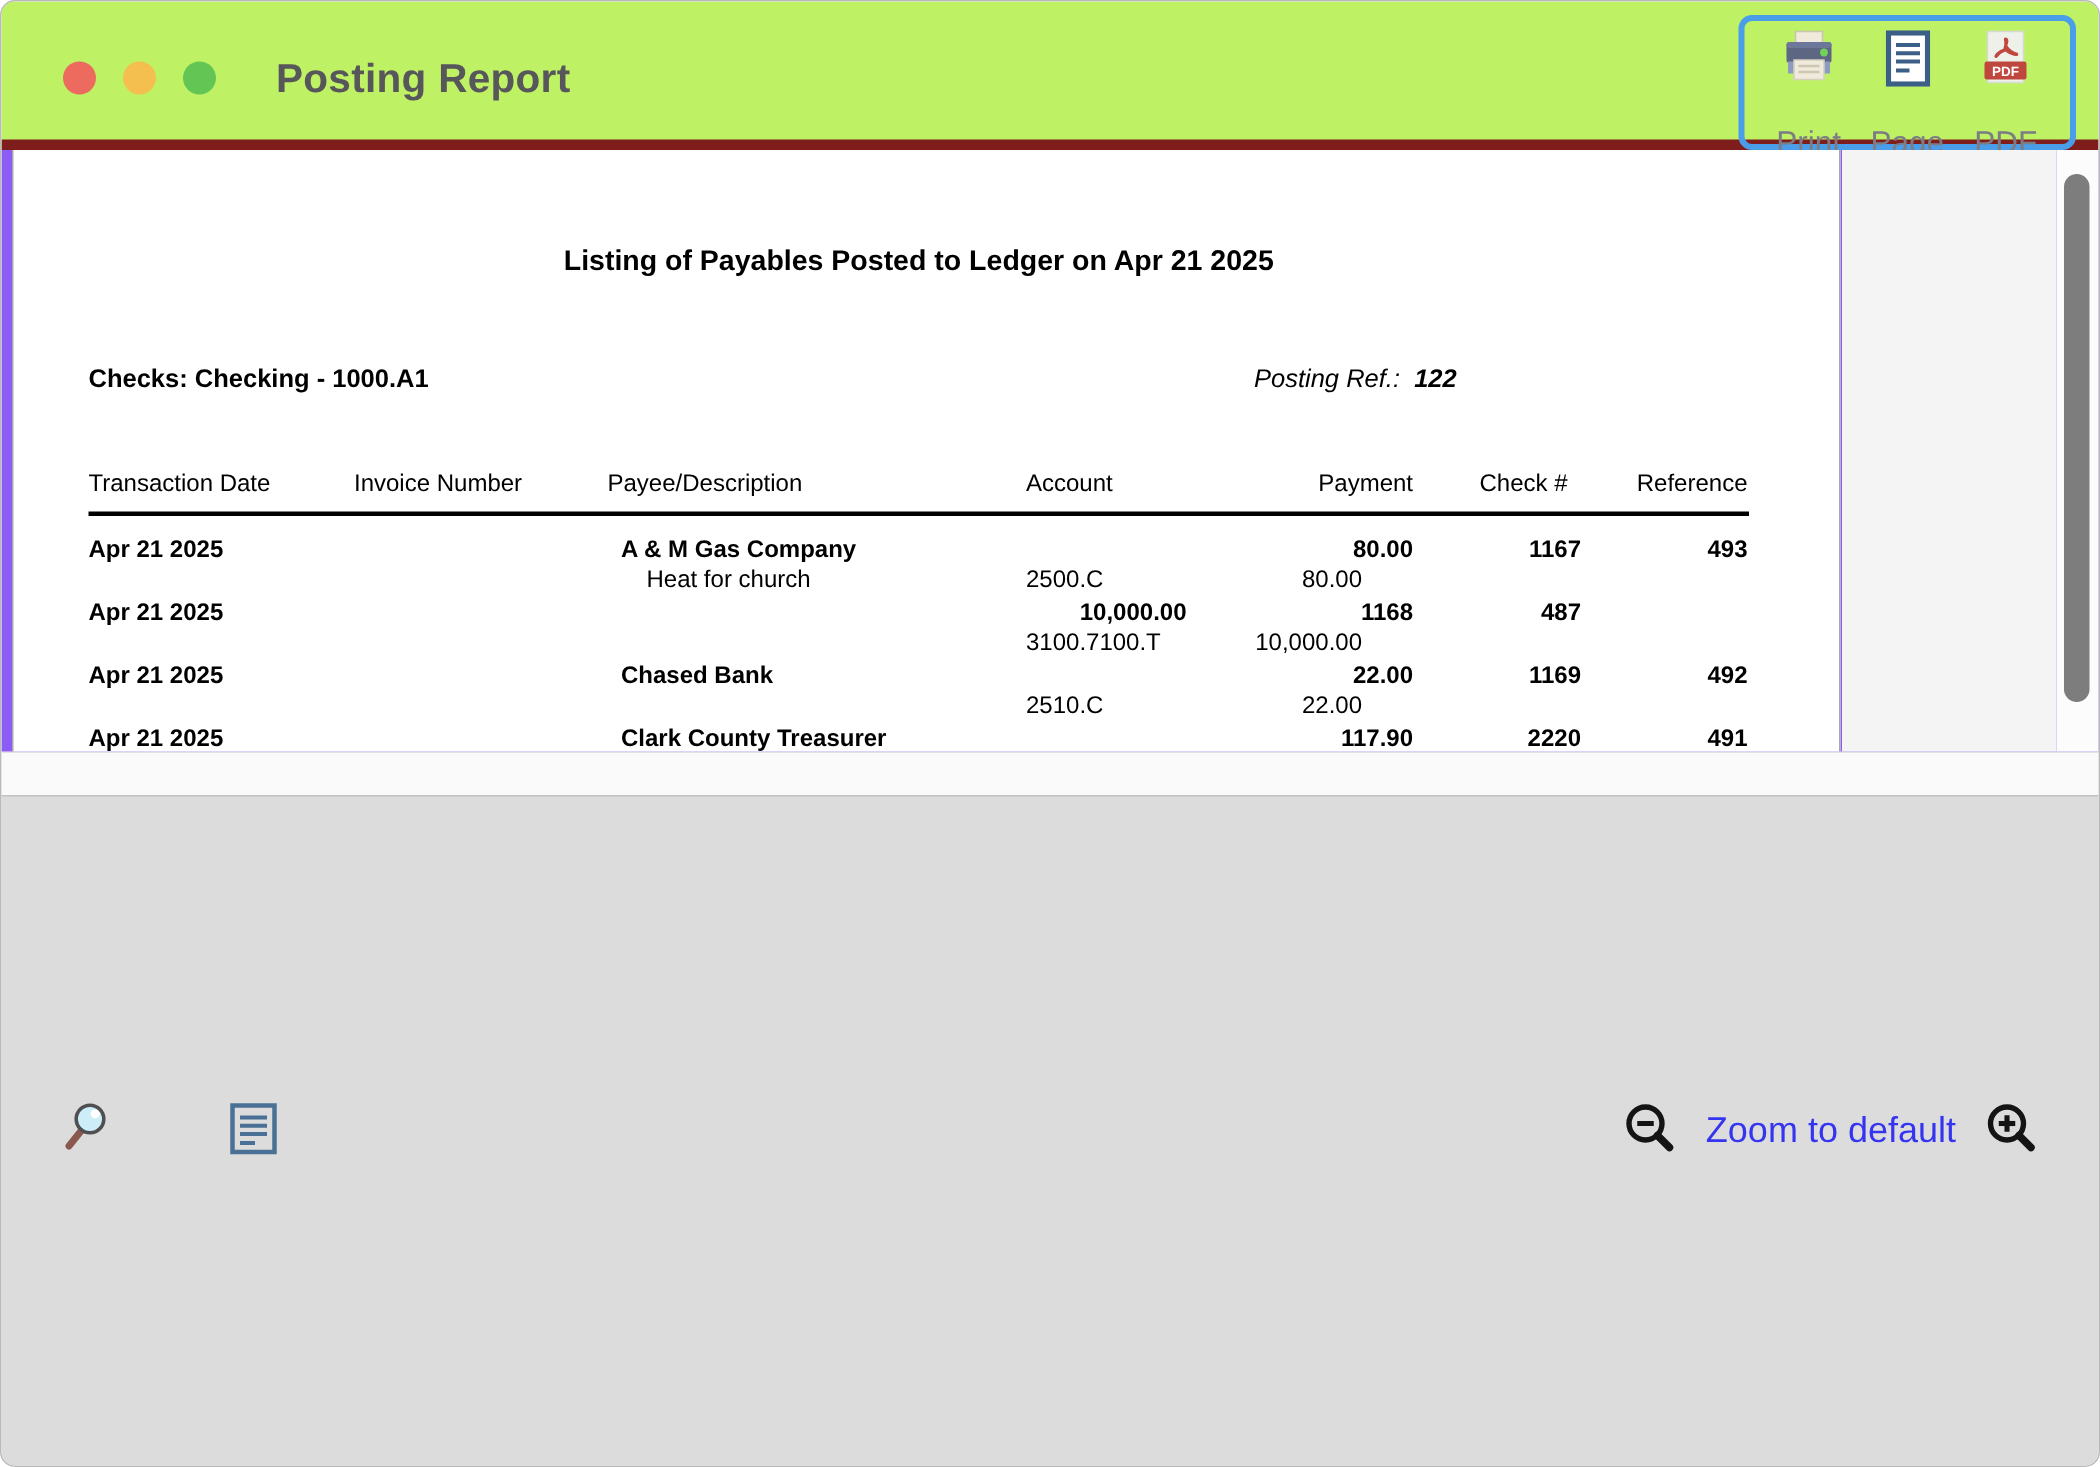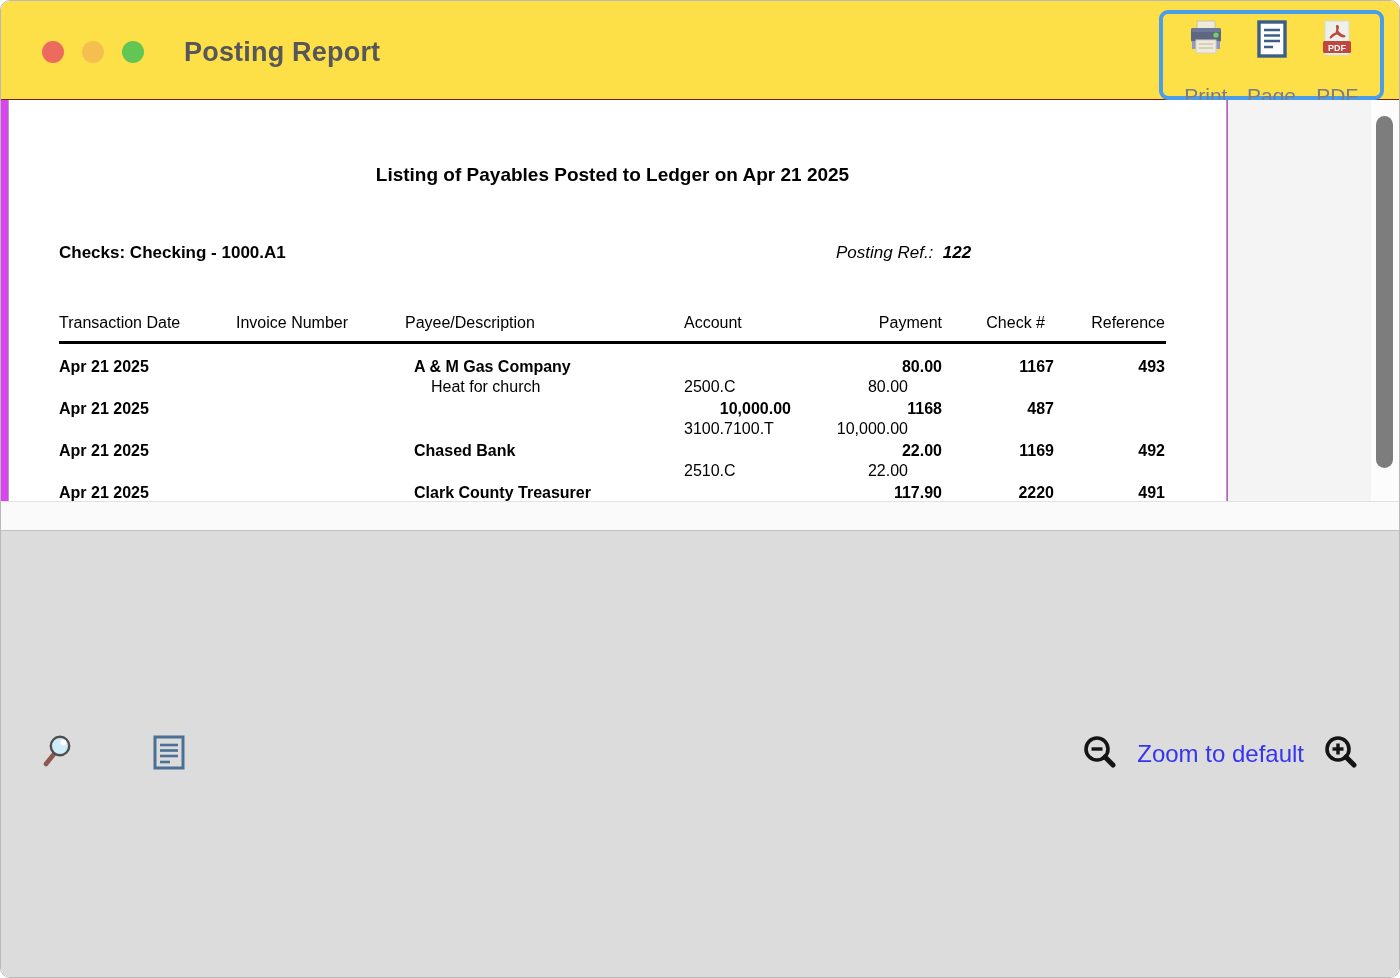--- a/index.html
+++ b/index.html
@@ -7,21 +7,21 @@
   body { width:1400px; height:978px; font-family:"Liberation Sans","DejaVu Sans",sans-serif; }
 
   .window {
     width:1400px; height:978px; border:1px solid #b9b9b9; border-radius:10px;
     overflow:hidden; background:#ffffff; display:flex; flex-direction:column;
   }
 
   
   .titlebar {
     position:relative; height:99px; flex:0 0 99px;
-    background:#fde047; border-bottom:1px solid #7f1d1d;
+    background:#bef264; border-bottom:7px solid #7f1d1d;
   }
   .traffic { position:absolute; top:40px; width:22px; height:22px; border-radius:50%; }
   .traffic.red    { left:41px;  background:#ed6a5f; }
   .traffic.yellow { left:81px;  background:#f5bf4f; }
   .traffic.green  { left:121px; background:#62c554; }
   .win-title {
     position:absolute; left:183px; top:36px;
     font-size:27px; font-weight:700; color:#57565b; letter-spacing:.2px;
   }
   .focus-box {
@@ -30,21 +30,21 @@
     display:flex; align-items:stretch; justify-content:space-between; padding:6px 10px 4px;
   }
   .tool-btn {
     width:66px; display:flex; flex-direction:column; align-items:center;
     justify-content:flex-start; cursor:default; background:transparent; border:none;gap:25px;
   }
   .tool-btn .ticon { height:42px; display:flex; align-items:center; justify-content:center; }
   .tool-btn .tlabel { font-size:21px; color:#7c7c85; line-height:26px; }
 
   
-  .content { position:relative; flex:1 1 auto; background:#d946ef; overflow:hidden; }
+  .content { position:relative; flex:1 1 auto; background:#8b5cf6; overflow:hidden; }
   .page {
     position:absolute; left:7px; top:0; width:1219px; height:768px;
     background:#ffffff; border-left:1px solid #a9a9a9; border-right:1px solid #a9a9a9;
     overflow:hidden; padding:0 60px 0 50px; color:#000;
   }
   .side-panel { position:absolute; left:1227px; top:0; width:143px; height:768px; background:#f4f4f4; }
   .vtrack { position:absolute; left:1370px; top:0; width:30px; height:768px; background:#fcfcfc; }
   .vthumb { position:absolute; left:5px; top:16px; width:17px; height:352px; border-radius:9px; background:#7d7d7d; }
   .hstrip { flex:0 0 29px; background:#fafafa; border-top:1px solid #e2e2e2; }
 

